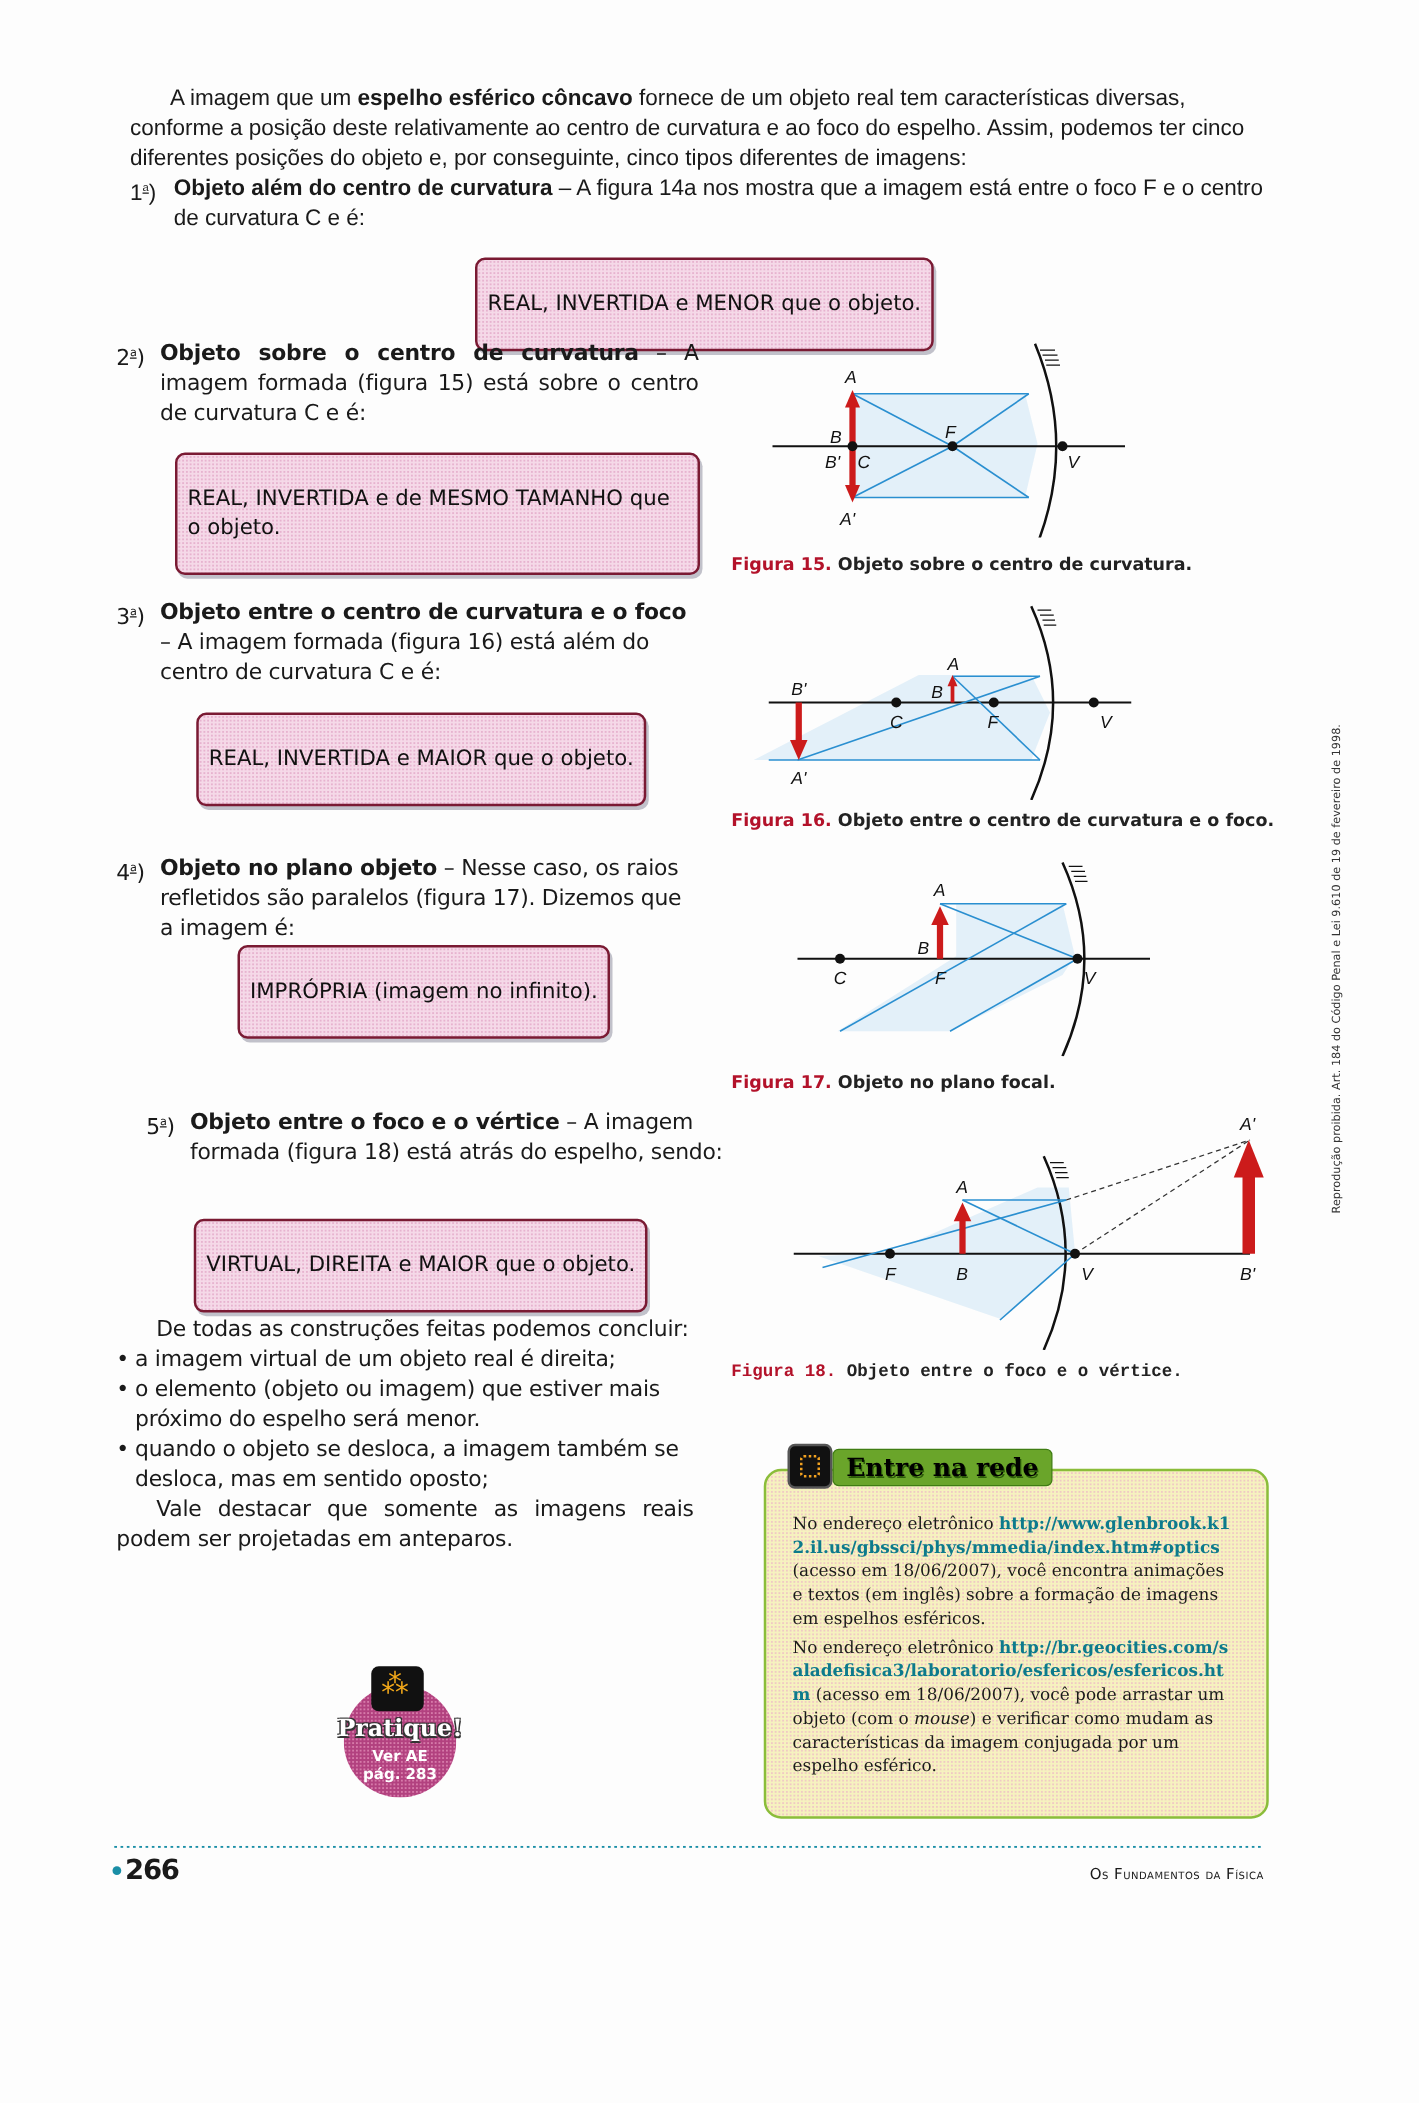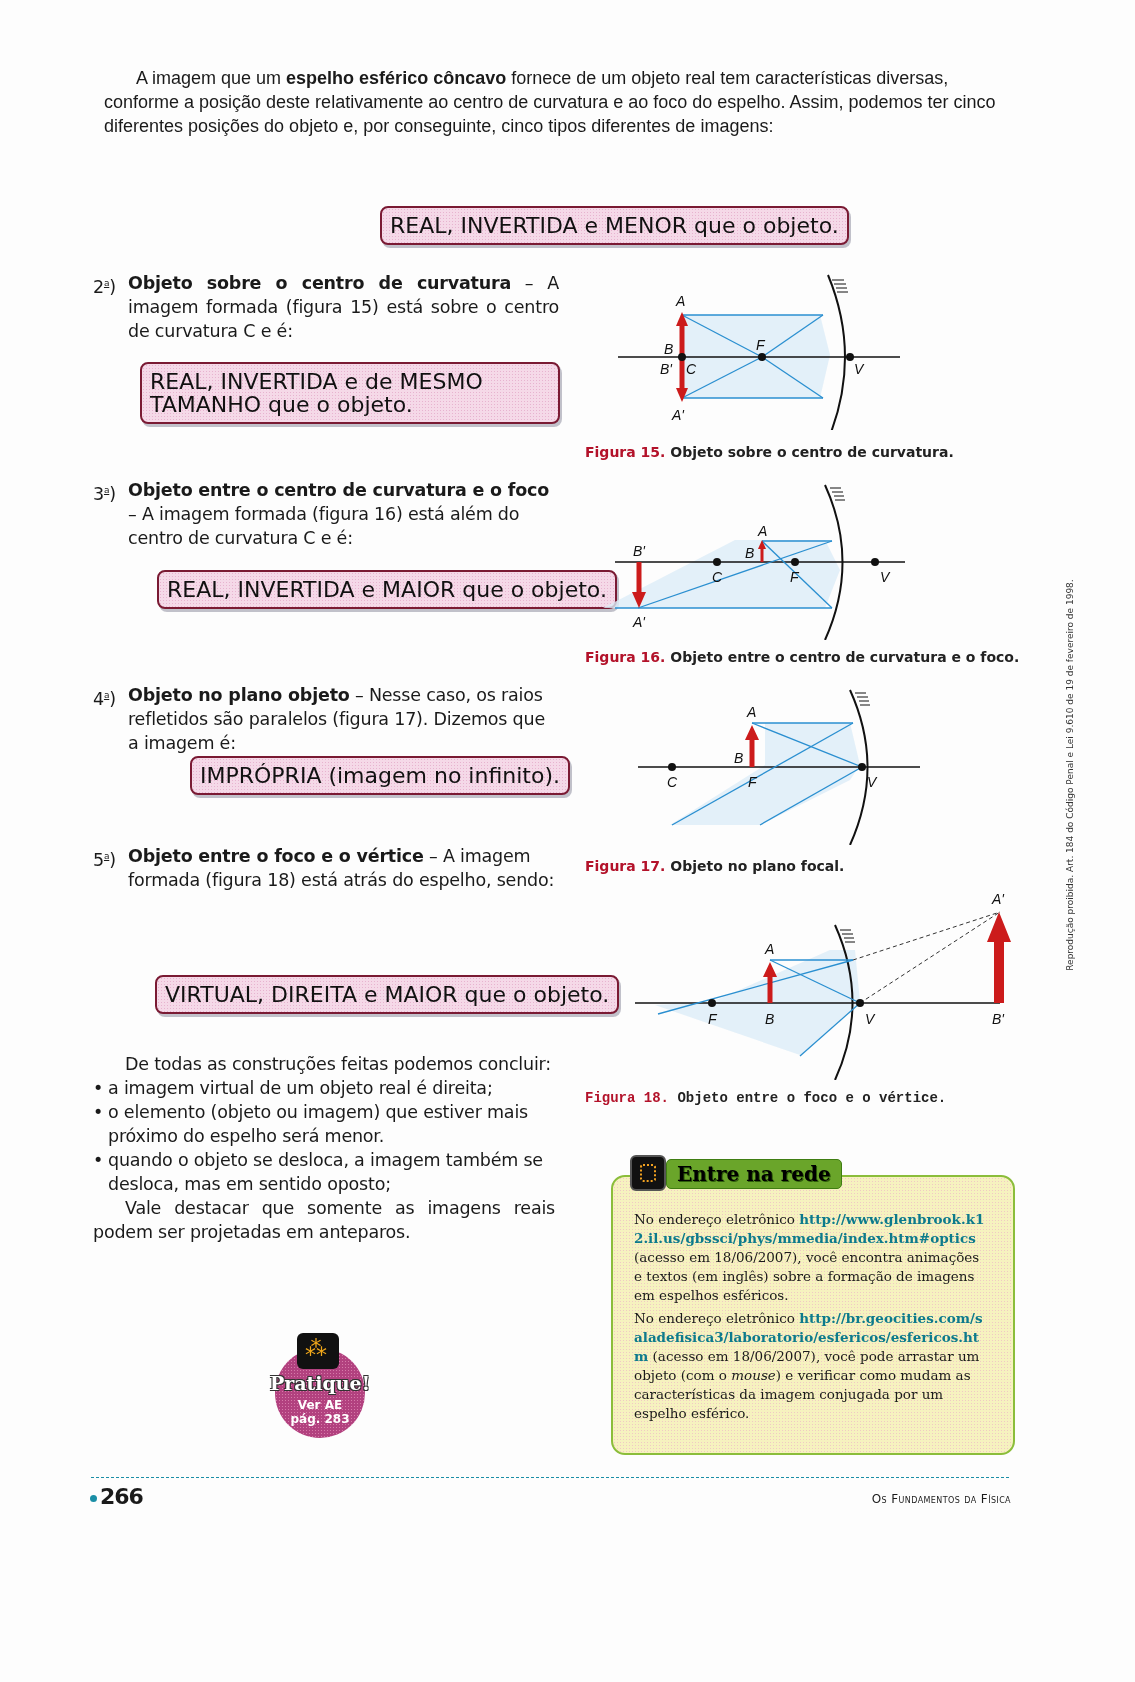--- a/index.html
+++ b/index.html
@@ -12,21 +12,21 @@
   b { font-weight:bold; }
   .item-head { display:flex; }
   .num { width:35px; flex:none; }
   .num sup { font-size:9px; text-decoration:underline; }
   .rule-box {
     border:2px solid #7a1a33; border-radius:8px;
     background-color:#f5d9e8;
     background-image: radial-gradient(#e7b3cf 0.8px, transparent 0.9px);
     background-size:3px 3px;
     box-shadow:2px 3px 0 rgba(120,120,140,0.45);
-    padding:6px 8px; font-size:22px; line-height:23px; color:#111;
+    padding:24px 8px; font-size:17px; line-height:23px; color:#111;
   }
   .col-left { left:93px; width:466px; }
   .caption { font-size:14px; font-weight:bold; color:#222; }
   .caption .fig { color:#b3122a; font-weight:900; }
   .diagram { position:absolute; }
   .dotline { left:90px; top:1476px; width:920px; height:3px;
     background-image: radial-gradient(#1a8ea6 1.2px, transparent 1.4px); background-size:5px 3px; }
   .pagenum { left:90px; top:1484px; font-size:22px; font-weight:bold; letter-spacing:-1px; }
   .pagenum .dot { display:inline-block; width:7px; height:7px; border-radius:50%; background:#1a8ea6; margin-right:3px; vertical-align:middle; }
   .booktitle { right:124px; top:1492px; font-size:12px; letter-spacing:0.4px; font-variant:small-caps; }
@@ -49,20 +49,24 @@
   .pratique-sub { left:280px; top:1398px; width:80px; text-align:center; color:#fff; font-size:12px; line-height:14px; font-weight:bold; }
   ul.concl { list-style:none; margin:0; padding:0; }
   ul.concl li { position:relative; padding-left:15px; }
   ul.concl li::before { content:"•"; position:absolute; left:0; }
 </style>
 </head>
 <body>
 
 <div class="abs intro">
   <span class="ind">A imagem que um </span><b>espelho esférico côncavo</b><span> fornece de um objeto real tem características diversas, conforme a posição deste relativamente ao centro de curvatura e ao foco do espelho. Assim, podemos ter cinco diferentes posições do objeto e, por conseguinte, cinco tipos diferentes de imagens:</span>
+  <div class="item-head" style="margin-top:0">
+    <span class="num"><span>1</span><sup>a</sup>)</span>
+    <span><b>Objeto além do centro de curvatura</b><span> – A figura 14a nos mostra que a imagem está entre o foco F e o centro de curvatura C e é:</span></span>
+  </div>
 </div>
 
 <div class="abs rule-box" style="left:380px; top:206px;">REAL, INVERTIDA e MENOR que o objeto.</div>
 
 <div class="abs col-left p" style="top:271px;">
   <div class="item-head">
     <span class="num"><span>2</span><sup>a</sup>)</span>
     <span style="text-align:justify"><b>Objeto sobre o centro de curvatura</b><span> – A imagem formada (figura 15) está sobre o centro de curvatura C e é:</span></span>
   </div>
 </div>
@@ -77,21 +81,21 @@
 <div class="abs rule-box" style="left:157px; top:570px;">REAL, INVERTIDA e MAIOR que o objeto.</div>
 
 <div class="abs col-left p" style="top:683px;">
   <div class="item-head">
     <span class="num"><span>4</span><sup>a</sup>)</span>
     <span><b>Objeto no plano objeto</b><span> – Nesse caso, os raios refletidos são paralelos (figura 17). Dizemos que a imagem é:</span></span>
   </div>
 </div>
 <div class="abs rule-box" style="left:190px; top:756px;">IMPRÓPRIA (imagem no infinito).</div>
 
-<div class="abs col-left p" style="top:844px;">
+<div class="abs col-left p" style="top:886px;margin-left:24px;">
   <div class="item-head">
     <span class="num"><span>5</span><sup>a</sup>)</span>
     <span><b>Objeto entre o foco e o vértice</b><span> – A imagem formada (figura 18) está atrás do espelho, sendo:</span></span>
   </div>
 </div>
 <div class="abs rule-box" style="left:155px; top:975px;">VIRTUAL, DIREITA e MAIOR que o objeto.</div>
 
 <div class="abs col-left p" style="top:1052px; width:462px;">
   <div style="text-indent:32px; text-align:justify">De todas as construções feitas podemos concluir:</div>
   <ul class="concl">

